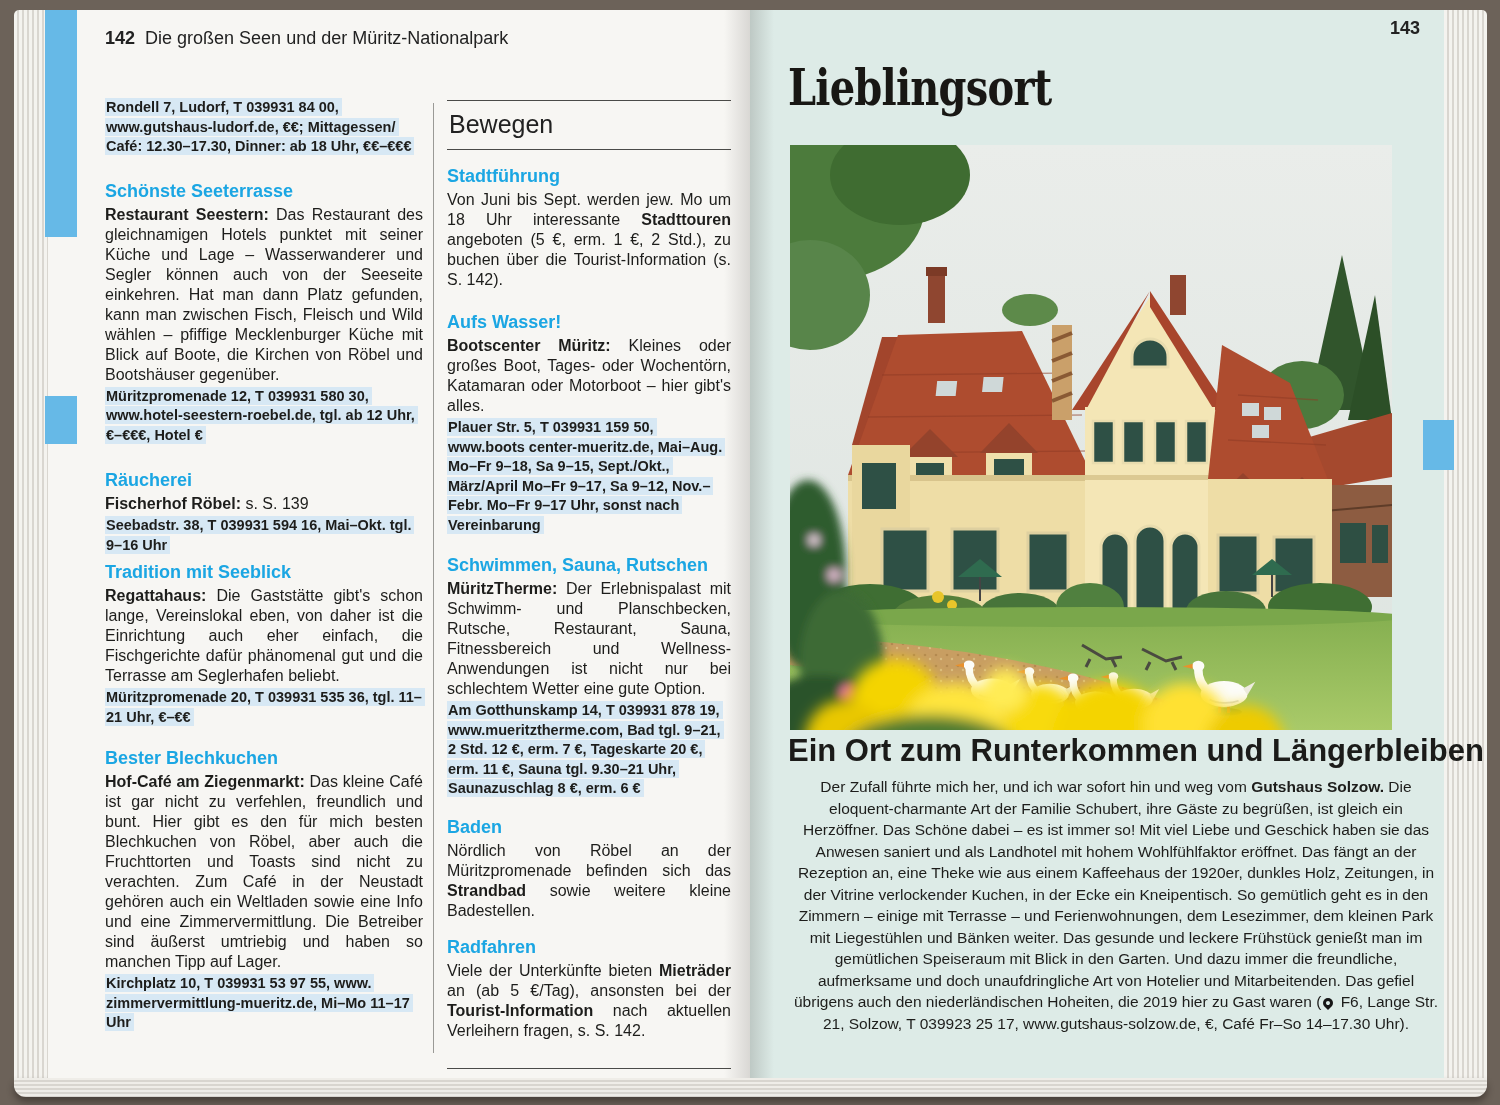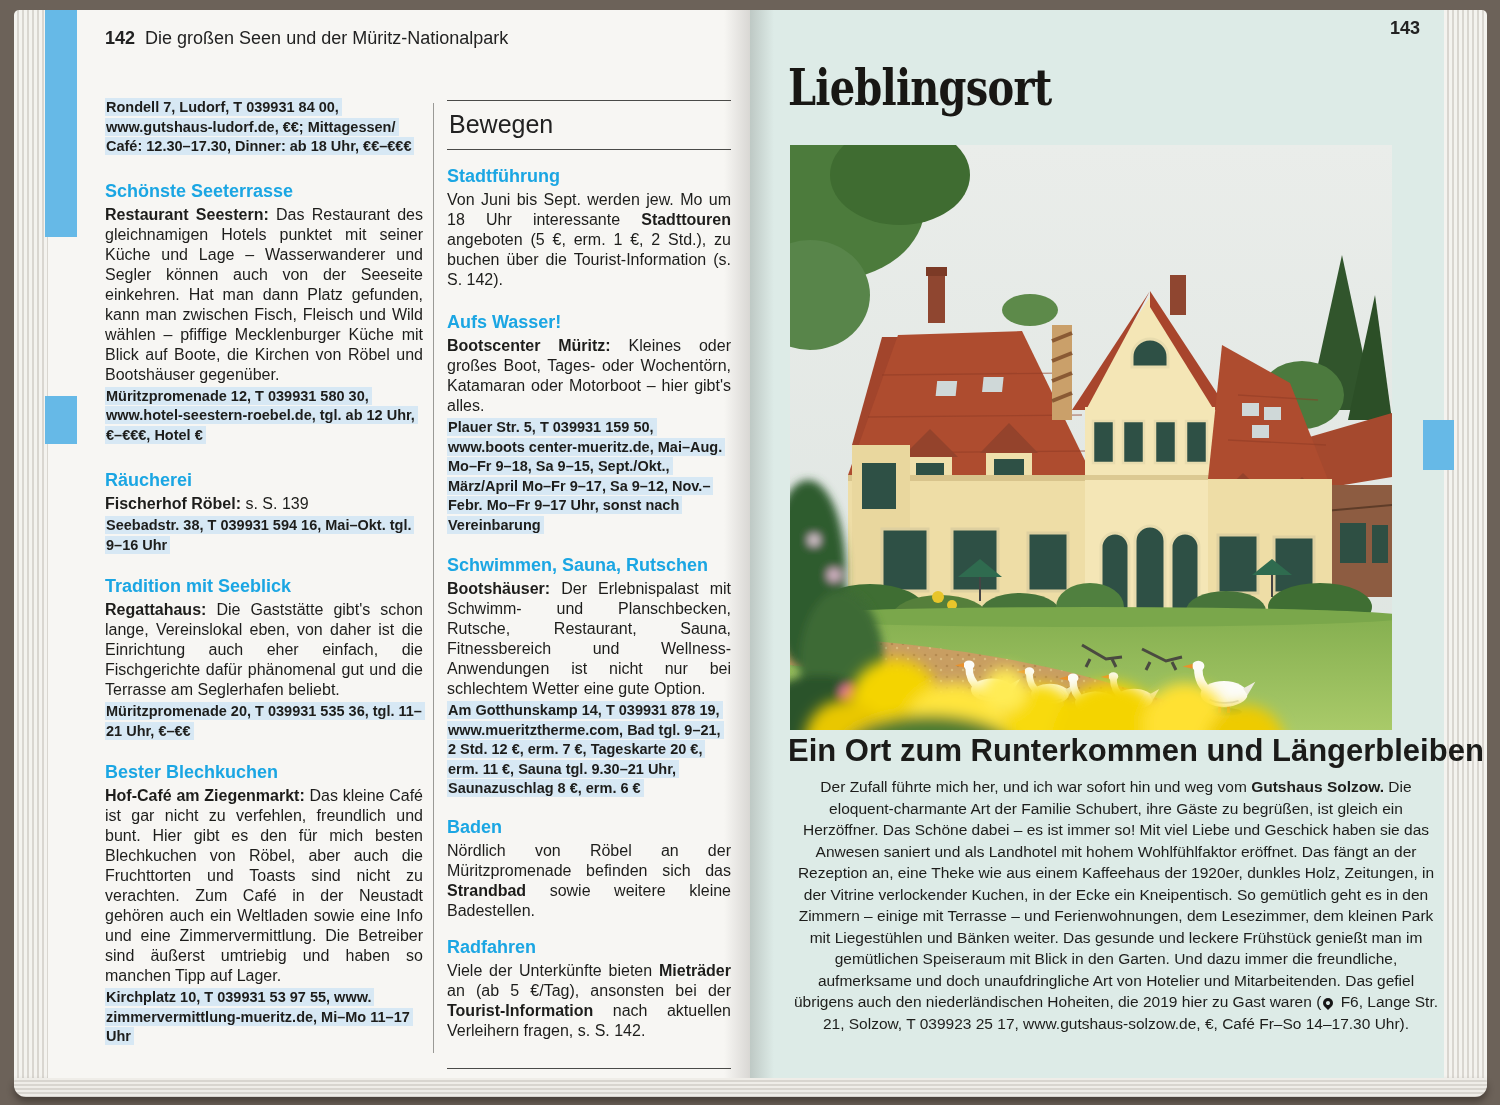--- a/index.html
+++ b/index.html
@@ -83,21 +83,21 @@
 
     <div class="col col1">
       <p class="addr sec" style="margin-bottom:24px"><span class="hl">Rondell 7, Ludorf, T 039931 84 00, www.gutshaus-ludorf.de, €€; Mittagessen/ Café: 12.30–17.30, Dinner: ab 18 Uhr, €€–€€€</span></p>
 
       <div class="sec">
         <h3 class="cyan">Schönste Seeterrasse</h3>
         <p class="bodytext"><b>Restaurant Seestern:</b><span> Das Restaurant des gleichnamigen Hotels punktet mit seiner Küche und Lage – Wasserwanderer und Segler können auch von der Seeseite einkehren. Hat man dann Platz gefunden, kann man zwischen Fisch, Fleisch und Wild wählen – pfiffige Mecklenburger Küche mit Blick auf Boote, die Kirchen von Röbel und Bootshäuser gegenüber.</span></p>
         <p class="addr"><span class="hl">Müritzpromenade 12, T 039931 580 30, www.hotel-seestern-roebel.de, tgl. ab 12 Uhr, €–€€€, Hotel €</span></p>
       </div>
 
-      <div class="sec" style="margin-bottom:21px">
+      <div class="sec" style="margin-bottom:7px">
         <h3 class="cyan">Räucherei</h3>
         <p class="bodytext"><b>Fischerhof Röbel:</b><span> s. S. 139</span></p>
         <p class="addr"><span class="hl">Seebadstr. 38, T 039931 594 16, Mai–Okt. tgl. 9–16 Uhr</span></p>
       </div>
 
       <div class="sec" style="margin-bottom:21px">
         <h3 class="cyan">Tradition mit Seeblick</h3>
         <p class="bodytext"><b>Regattahaus:</b><span> Die Gaststätte gibt's schon lange, Vereinslokal eben, von daher ist die Einrichtung auch eher einfach, die Fischgerichte dafür phänomenal gut und die Terrasse am Seglerhafen beliebt.</span></p>
         <p class="addr"><span class="hl">Müritzpromenade 20, T 039931 535 36, tgl. 11–21 Uhr, €–€€</span></p>
       </div>
@@ -118,21 +118,21 @@
       </div>
 
       <div class="sec" style="margin-bottom:20px">
         <h3 class="cyan">Aufs Wasser!</h3>
         <p class="bodytext"><b>Bootscenter Müritz:</b><span> Kleines oder großes Boot, Tages- oder Wochentörn, Katamaran oder Motorboot – hier gibt's alles.</span></p>
         <p class="addr"><span class="hl">Plauer Str. 5, T 039931 159 50, www.boots center-mueritz.de, Mai–Aug. Mo–Fr 9–18, Sa 9–15, Sept./Okt., März/April Mo–Fr 9–17, Sa 9–12, Nov.–Febr. Mo–Fr 9–17 Uhr, sonst nach Vereinbarung</span></p>
       </div>
 
       <div class="sec" style="margin-bottom:18px">
         <h3 class="cyan">Schwimmen, Sauna, Rutschen</h3>
-        <p class="bodytext"><b>Bootshäuser:</b><span> Der Erlebnispalast mit Schwimm- und Planschbecken, Rutsche, Restaurant, Sauna, Fitnessbereich und Wellness-Anwendungen ist nicht nur bei schlechtem Wetter eine gute Option.</span></p>
+        <p class="bodytext"><b>MüritzTherme:</b><span> Der Erlebnispalast mit Schwimm- und Planschbecken, Rutsche, Restaurant, Sauna, Fitnessbereich und Wellness-Anwendungen ist nicht nur bei schlechtem Wetter eine gute Option.</span></p>
         <p class="addr"><span class="hl">Am Gotthunskamp 14, T 039931 878 19, www.mueritztherme.com, Bad tgl. 9–21, 2 Std. 12 €, erm. 7 €, Tageskarte 20 €, erm. 11 €, Sauna tgl. 9.30–21 Uhr, Saunazuschlag 8 €, erm. 6 €</span></p>
       </div>
 
       <div class="sec" style="margin-bottom:16px">
         <h3 class="cyan">Baden</h3>
         <p class="bodytext"><span>Nördlich von Röbel an der Müritzpromenade befinden sich das </span><b>Strandbad</b><span> sowie weitere kleine Badestellen.</span></p>
       </div>
 
       <div class="sec" style="margin-bottom:0">
         <h3 class="cyan">Radfahren</h3>

